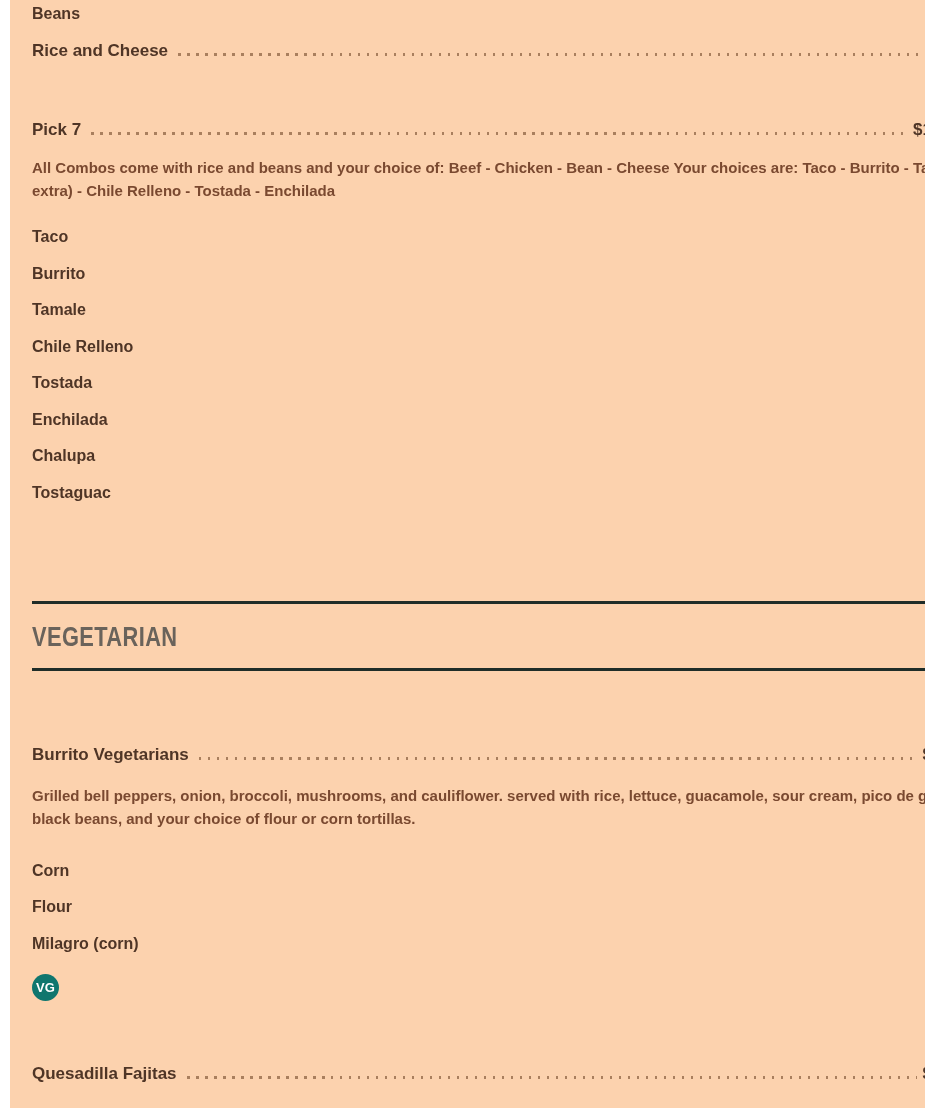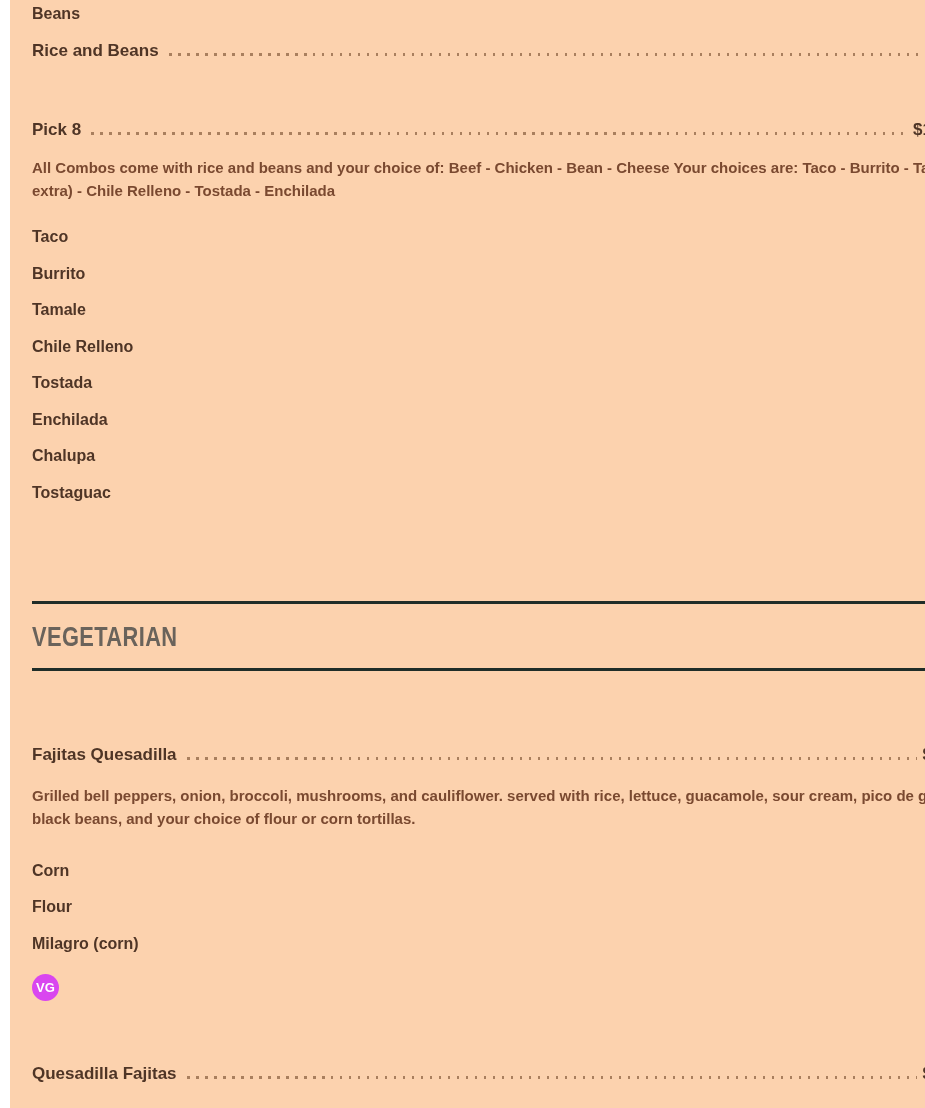--- a/index.html
+++ b/index.html
@@ -84,21 +84,21 @@
     line-height: 32px;
     transform: scaleX(0.78);
     transform-origin: left center;
     white-space: nowrap;
   }
   
   .vg-badge {
     width: 27px;
     height: 27px;
     border-radius: 50%;
-    background: #d946ef;
+    background: #0f766e;
     color: #FFFFFF;
     font-size: 13px;
     font-weight: 700;
     display: flex;
     align-items: center;
     justify-content: center;
   }
   
   .mt-rice     { margin-top: 20px; }
   .mt-pick3    { margin-top: 61px; }
@@ -115,27 +115,27 @@
   .mt-desc3    { margin-top: 19px; }
 </style>
 </head>
 <body>
 
 <div class="page">
 
   <div class="option" style="margin-bottom:0;">Beans</div>
 
   <div class="item-row mt-rice">
-    <span class="item-title">Rice and Beans</span>
+    <span class="item-title">Rice and Cheese</span>
     <span class="leader"></span>
     <span class="item-price"></span>
   </div>
 
   <div class="item-row mt-pick3">
-    <span class="item-title">Pick 8</span>
+    <span class="item-title">Pick 7</span>
     <span class="leader"></span>
     <span class="item-price">$1</span>
   </div>
   <div class="desc mt-desc">
     <div class="line">All Combos come with rice and beans and your choice of: Beef - Chicken - Bean - Cheese Your choices are: Taco - Burrito - Tama</div>
     <div class="line">extra) - Chile Relleno - Tostada - Enchilada</div>
   </div>
   <div class="mt-opts1">
     <div class="option">Taco</div>
     <div class="option">Burrito</div>
@@ -147,21 +147,21 @@
     <div class="option">Tostaguac</div>
   </div>
 
   <div class="rule mt-rule1"></div>
   <div class="mt-heading">
     <span class="section-heading">VEGETARIAN</span>
   </div>
   <div class="rule mt-rule2"></div>
 
   <div class="item-row mt-fajitas">
-    <span class="item-title">Fajitas Quesadilla</span>
+    <span class="item-title">Burrito Vegetarians</span>
     <span class="leader"></span>
     <span class="item-price">$</span>
   </div>
   <div class="desc mt-desc2">
     <div class="line">Grilled bell peppers, onion, broccoli, mushrooms, and cauliflower. served with rice, lettuce, guacamole, sour cream, pico de gall</div>
     <div class="line">black beans, and your choice of flour or corn tortillas.</div>
   </div>
   <div class="mt-opts2">
     <div class="option">Corn</div>
     <div class="option">Flour</div>

